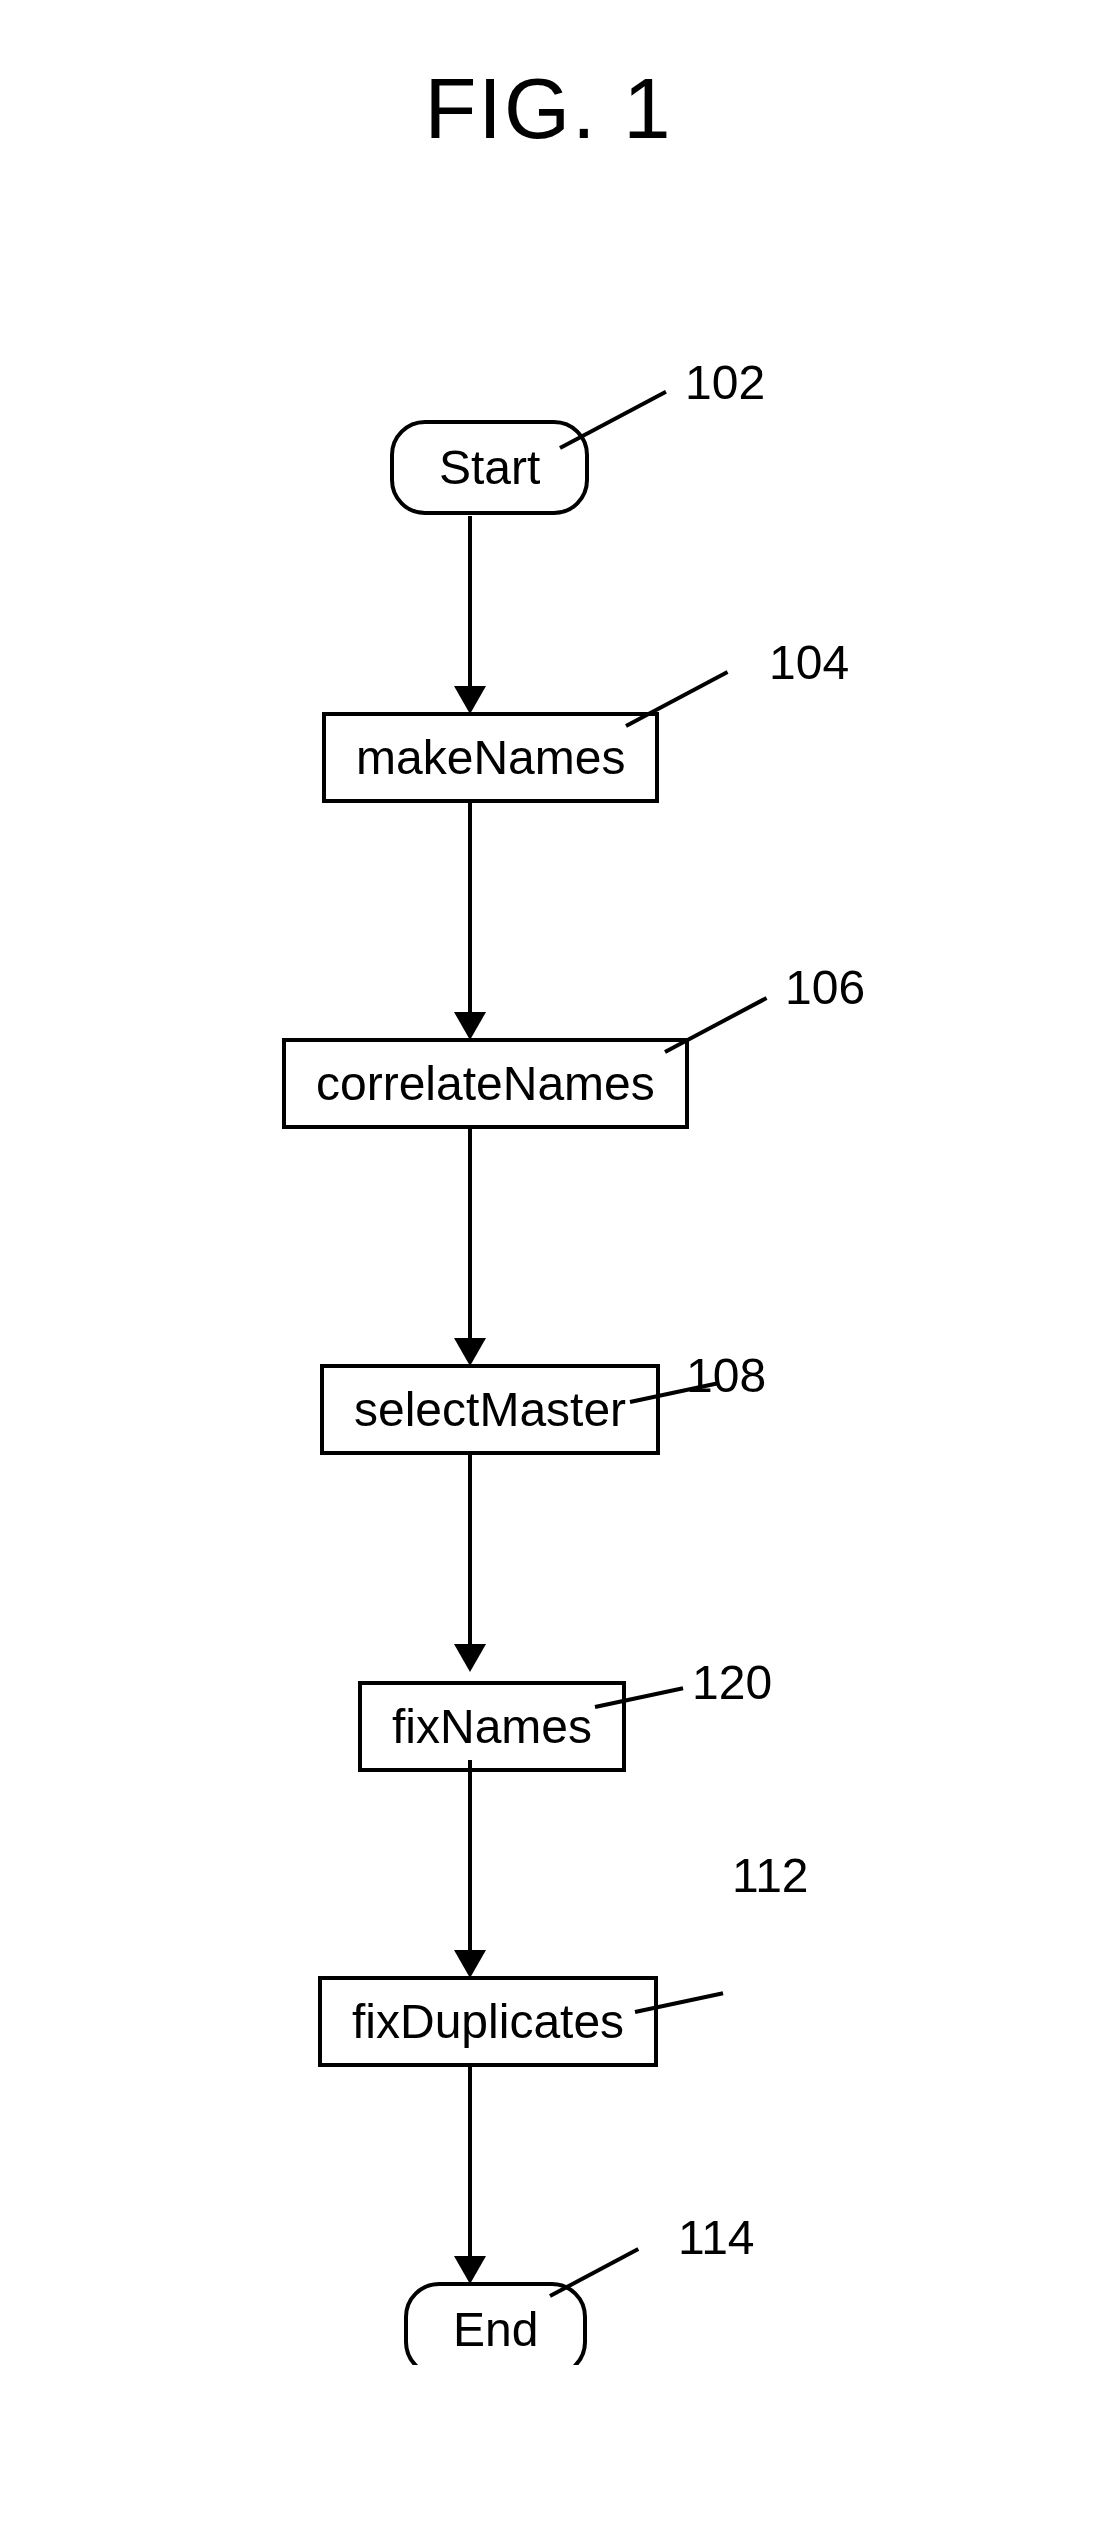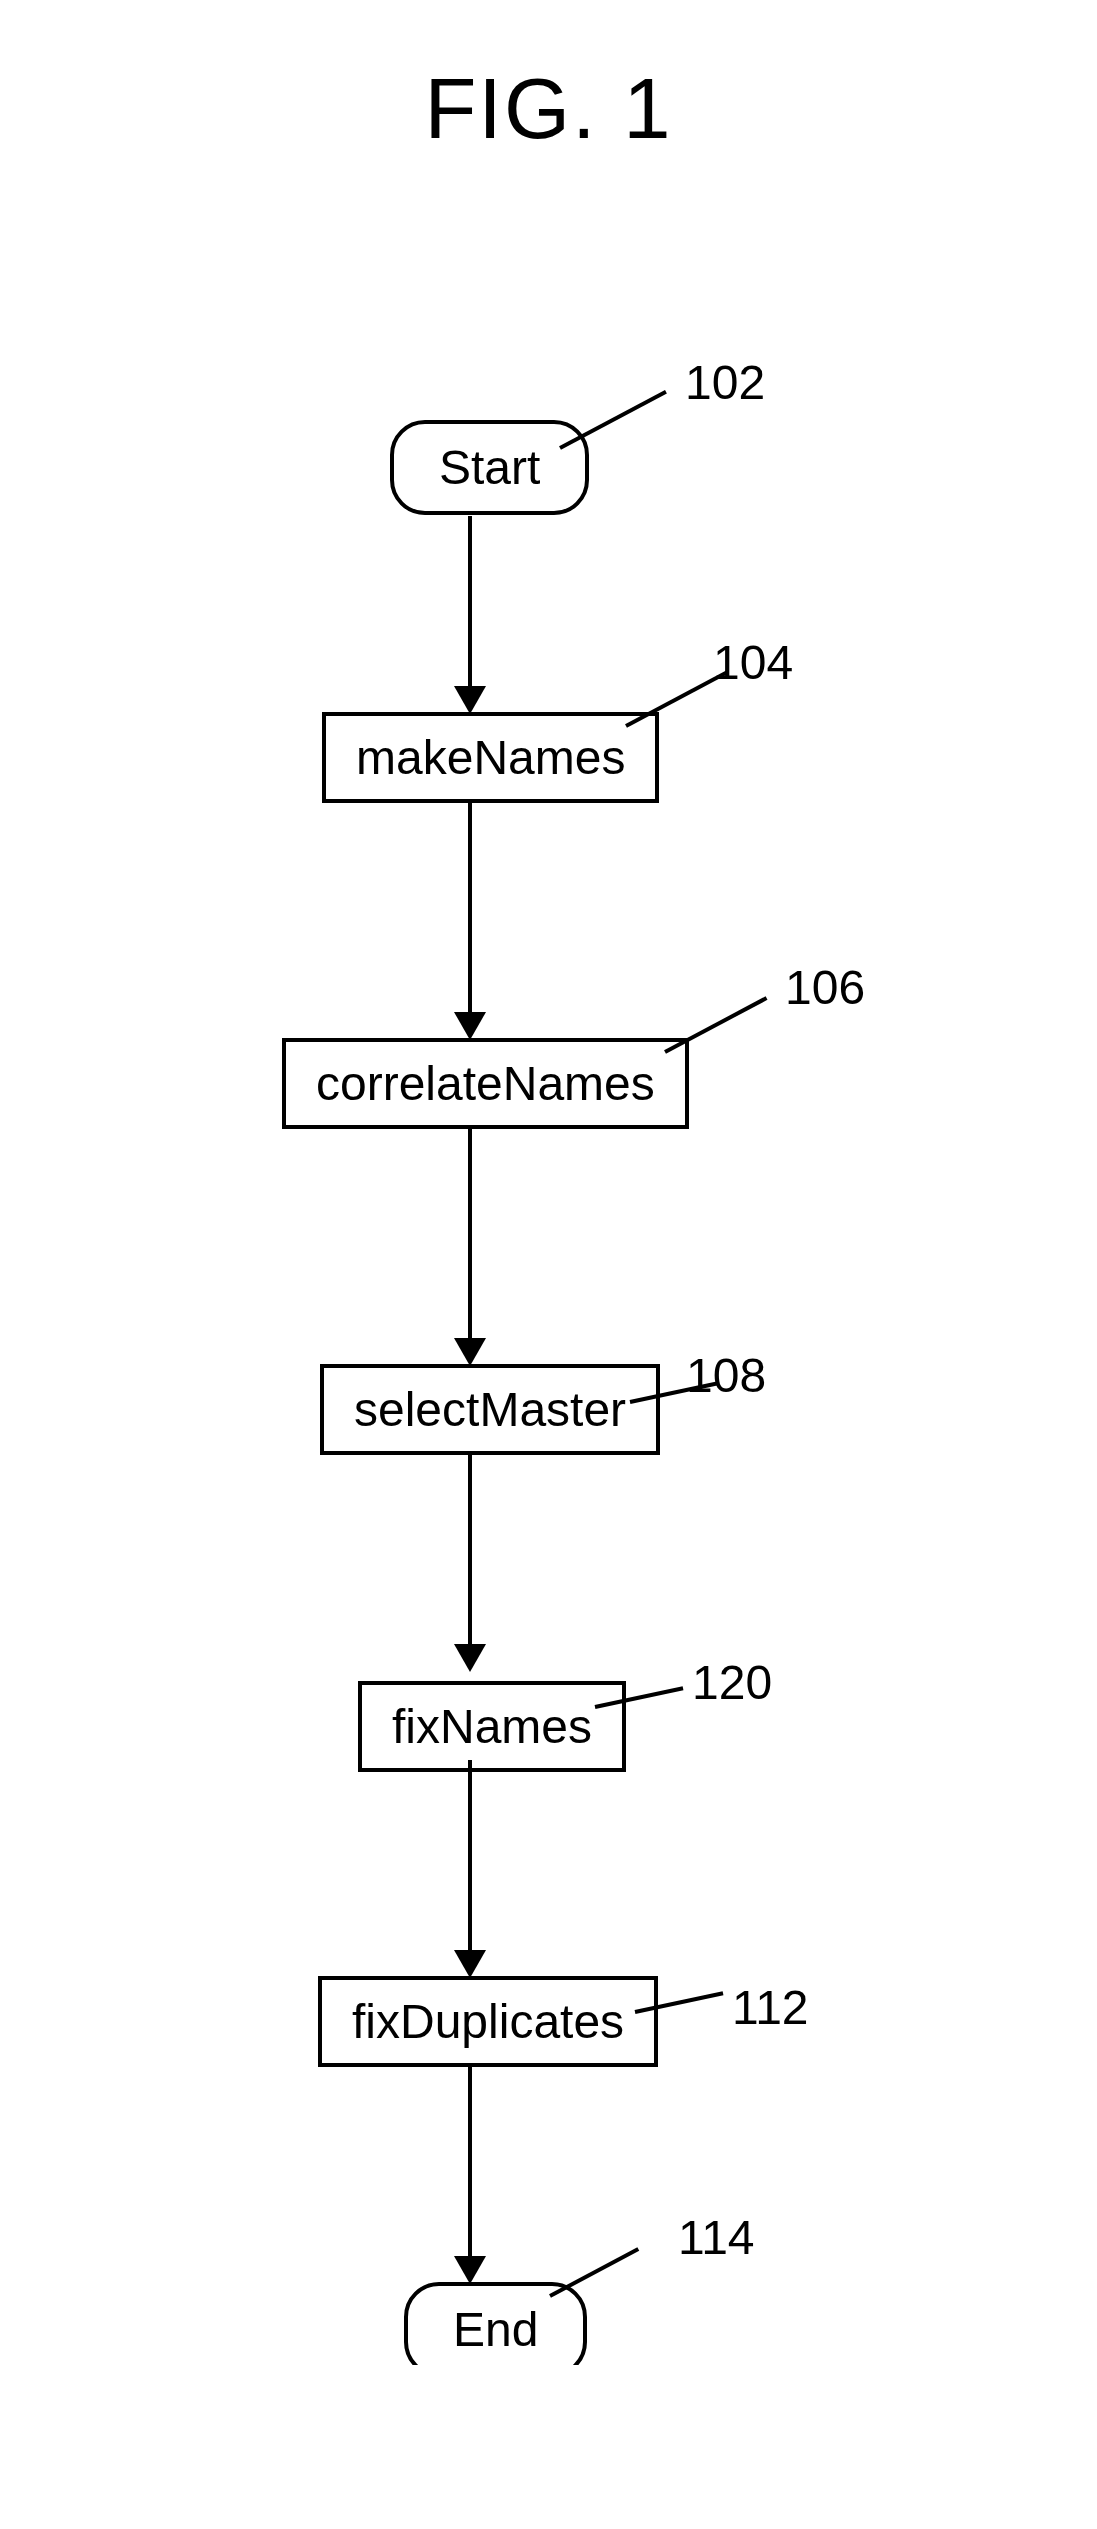--- a/index.html
+++ b/index.html
@@ -77,21 +77,21 @@
   <div class="ref-line" style="top:446px; left:560px; width:120px; transform:rotate(-28deg);"></div>
   <div class="ref-label" style="top:355px; left:685px;">102</div>
 
   <div class="arrow-line" style="top:516px; left:468px; height:170px;"></div>
   <div class="arrowhead" style="top:686px; left:454px;"></div>
 
   <div class="process" style="top:712px; left:322px;">
     <span>makeNames</span>
   </div>
   <div class="ref-line" style="top:724px; left:626px; width:115px; transform:rotate(-28deg);"></div>
-  <div class="ref-label" style="top:635px; left:713px;">104</div>
+  <div class="ref-label" style="top:635px; left:769px;">104</div>
 
   <div class="arrow-line" style="top:802px; left:468px; height:210px;"></div>
   <div class="arrowhead" style="top:1012px; left:454px;"></div>
 
   <div class="process" style="top:1038px; left:282px;">
     <span>correlateNames</span>
   </div>
   <div class="ref-line" style="top:1050px; left:665px; width:115px; transform:rotate(-28deg);"></div>
   <div class="ref-label" style="top:960px; left:785px;">106</div>
 
@@ -113,21 +113,21 @@
   <div class="ref-line" style="top:1705px; left:595px; width:90px; transform:rotate(-12deg);"></div>
   <div class="ref-label" style="top:1655px; left:692px;">120</div>
 
   <div class="arrow-line" style="top:1760px; left:468px; height:190px;"></div>
   <div class="arrowhead" style="top:1950px; left:454px;"></div>
 
   <div class="process" style="top:1976px; left:318px;">
     <span>fixDuplicates</span>
   </div>
   <div class="ref-line" style="top:2010px; left:635px; width:90px; transform:rotate(-12deg);"></div>
-  <div class="ref-label" style="top:1980px; left:732px;text-align:right;">112</div>
+  <div class="ref-label" style="top:1848px; left:732px;text-align:right;">112</div>
 
   <div class="arrow-line" style="top:2066px; left:468px; height:190px;"></div>
   <div class="arrowhead" style="top:2256px; left:454px;"></div>
 
   <div class="terminator" style="top:2282px; left:404px;">
     <span>End</span>
   </div>
   <div class="ref-line" style="top:2294px; left:550px; width:100px; transform:rotate(-28deg);"></div>
   <div class="ref-label" style="top:2210px; left:655px;margin-left:23px;">114</div>
 </div>

